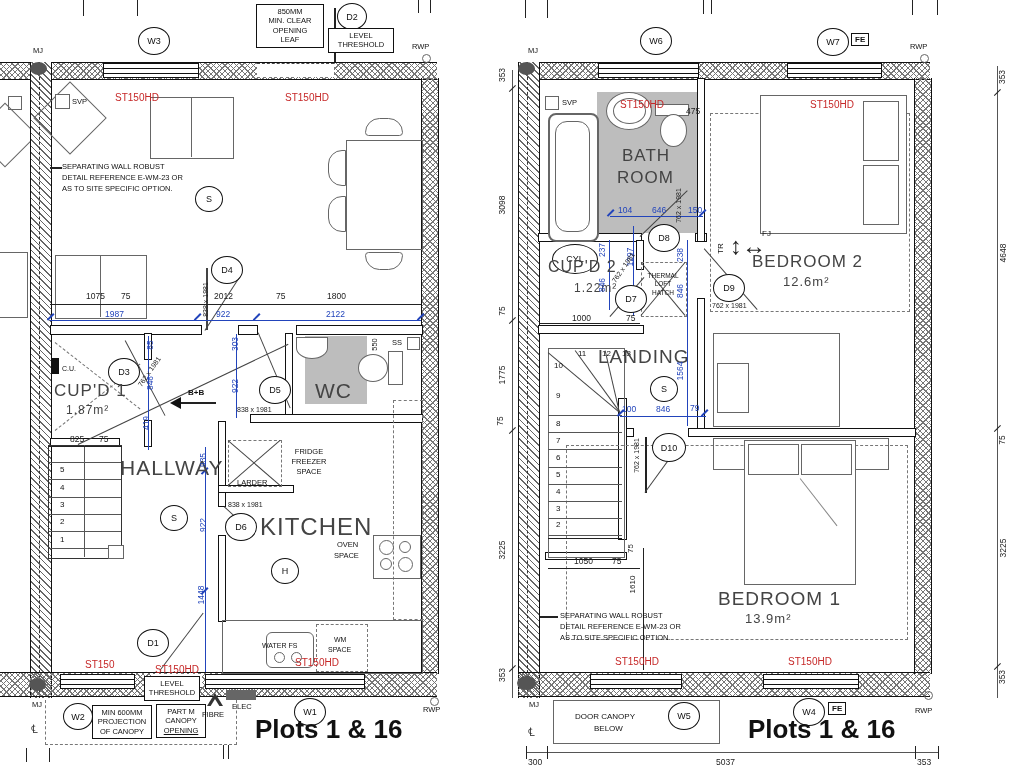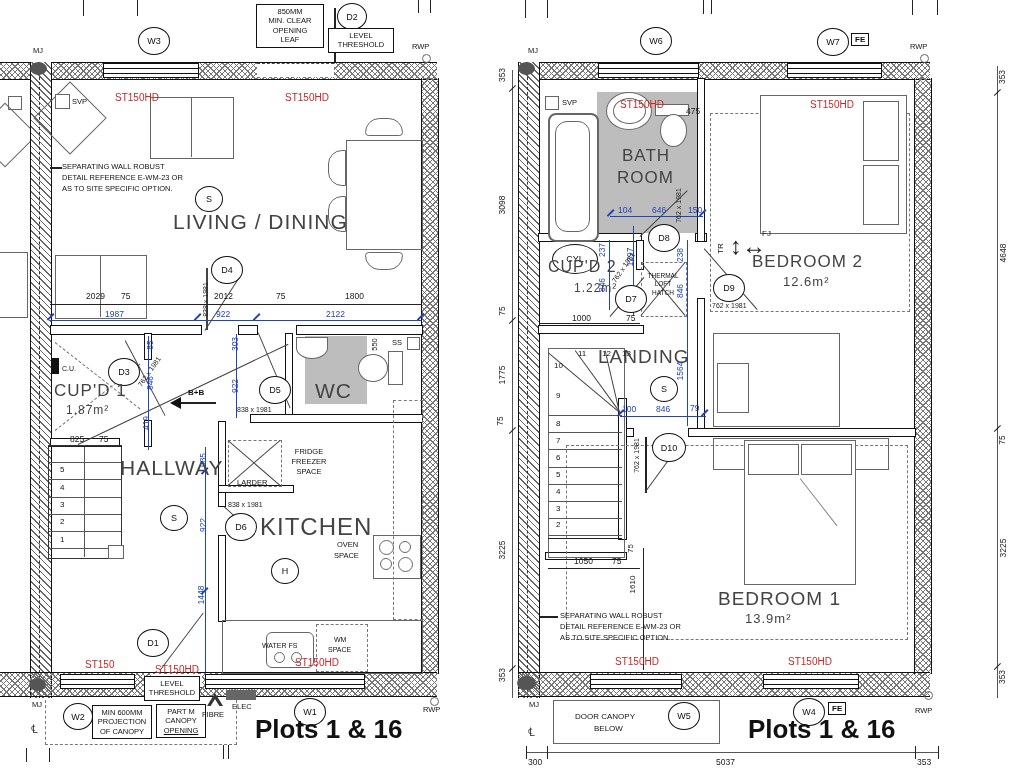--- a/index.html
+++ b/index.html
@@ -173,28 +173,27 @@
   <div class="a sm" style="left:412px;top:42px">RWP</div>
   <div class="a furn" style="left:422px;top:54px;width:7px;height:7px;border-radius:50%"></div>
   <div class="a circ" style="left:138px;top:27px;width:30px;height:26px">W3</div>
   <div class="a sm" style="left:62px;top:162px;width:136px;line-height:1.45">
     <div>SEPARATING WALL ROBUST</div>
     <div>DETAIL REFERENCE E-WM-23 OR</div>
     <div>AS TO SITE SPECIFIC OPTION.</div>
   </div>
   <div class="a ln" style="left:50px;top:167px;width:12px;height:1.5px"></div>
   <div class="a circ" style="left:195px;top:186px;width:26px;height:24px">S</div>
-  <div class="a room" style="left:173px;top:210px;font-size:21px">LIVING / DINING</div>
   <div class="a circ" style="left:211px;top:256px;width:30px;height:26px">D4</div>
   <div class="a dim v" style="left:185px;top:296px;font-size:7px">838 x 1981</div>
-  <div class="a dim" style="left:86px;top:291px">2029</div>
+  <div class="a dim" style="left:86px;top:291px">1075</div>
   <div class="a dim" style="left:121px;top:291px">75</div>
   <div class="a dim" style="left:214px;top:291px">2012</div>
   <div class="a dim" style="left:276px;top:291px">75</div>
-  <div class="a dim" style="left:345px;top:291px">1800</div>
+  <div class="a dim" style="left:327px;top:291px">1800</div>
   <div class="a blu" style="left:105px;top:309px">1987</div>
   <div class="a blu" style="left:216px;top:309px">922</div>
   <div class="a blu" style="left:326px;top:309px">2122</div>
   <div class="a sm" style="left:62px;top:365px;font-size:7px">C.U.</div>
   <div class="a circ" style="left:108px;top:358px;width:30px;height:26px">D3</div>
   <div class="a dim d55" style="left:132px;top:368px;font-size:7px">762 x 1981</div>
   <div class="a room" style="left:54px;top:381px;font-size:17px">CUP'D 1</div>
   <div class="a room" style="left:66px;top:403px;font-size:12px">1.87m²</div>
   <div class="a blu v" style="left:130px;top:340px">85</div>
   <div class="a blu v" style="left:130px;top:378px">846</div>

